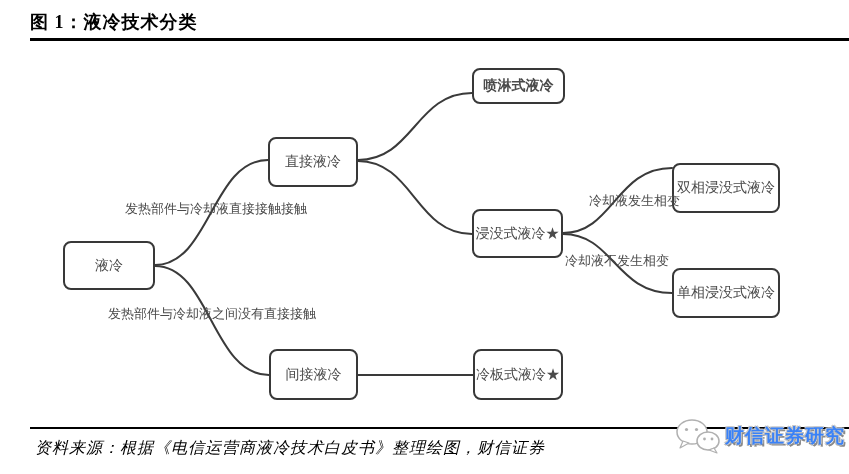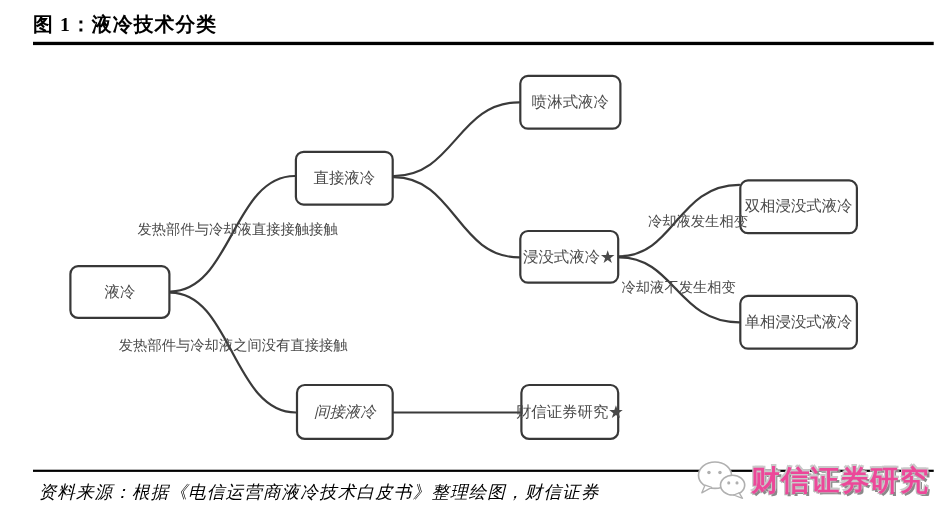--- a/index.html
+++ b/index.html
@@ -87,24 +87,24 @@
   }
   .watermark {
     position: absolute;
     right: 4px;
     top: 417px;
     display: flex;
     align-items: center;
     z-index: 2;
   }
   .watermark-text {
-    font-size: 26px;
+    font-size: 19px;
     font-weight: bold;
     letter-spacing: 1px;
-    color: #ec4899;
+    color: #3b82f6;
     text-shadow:
       -1px -1px 0 #c9c9c9,
        1px -1px 0 #c9c9c9,
       -1px  1px 0 #b5b5b5,
        2px  2px 0 #8a8a8a;
     white-space: nowrap;
   }
   .wechat-icon {
     margin-right: 4px;
     flex: 0 0 auto;
@@ -129,31 +129,31 @@
         <path d="M563,233 C613,233 616,168 672,168"></path>
         <path d="M563,234 C613,234 616,293 672,293"></path>
         <path d="M358,375 L473,375"></path>
       </g>
     </svg>
 
     <div class="node" style="left:63px;  top:241px; width:92px;  height:49px;">液冷</div>
 
     <div class="node" style="left:268px; top:137px; width:90px;  height:50px;">直接液冷</div>
 
-    <div class="node" style="left:472px; top:68px;  width:93px;  height:50px;">喷淋式液冷</div>
+    <div class="node" style="left:472px; top:68px;  width:93px;  height:36px;font-weight:bold;">喷淋式液冷</div>
 
     <div class="node" style="left:472px; top:209px; width:91px;  height:49px;">浸没式液冷★</div>
 
     <div class="node" style="left:672px; top:143px; width:108px; height:50px;margin-top:20px;">双相浸没式液冷</div>
 
     <div class="node" style="left:672px; top:268px; width:108px; height:50px;">单相浸没式液冷</div>
 
-    <div class="node" style="left:269px; top:349px; width:89px;  height:51px;font-style:italic;">间接液冷</div>
+    <div class="node" style="left:269px; top:349px; width:89px;  height:51px;">间接液冷</div>
 
-    <div class="node" style="left:473px; top:349px; width:90px;  height:51px;">财信证券研究★</div>
+    <div class="node" style="left:473px; top:349px; width:90px;  height:51px;">冷板式液冷★</div>
 
     <span class="edge-label" style="left:125px; top:200px;">发热部件与冷却液直接接触接触</span>
 
     <span class="edge-label" style="left:108px; top:305px;">发热部件与冷却液之间没有直接接触</span>
 
     <span class="edge-label" style="left:574px; top:192px;margin-left:15px;">冷却液发生相变</span>
 
     <span class="edge-label" style="left:565px; top:252px;">冷却液不发生相变</span>
 
   </div>

